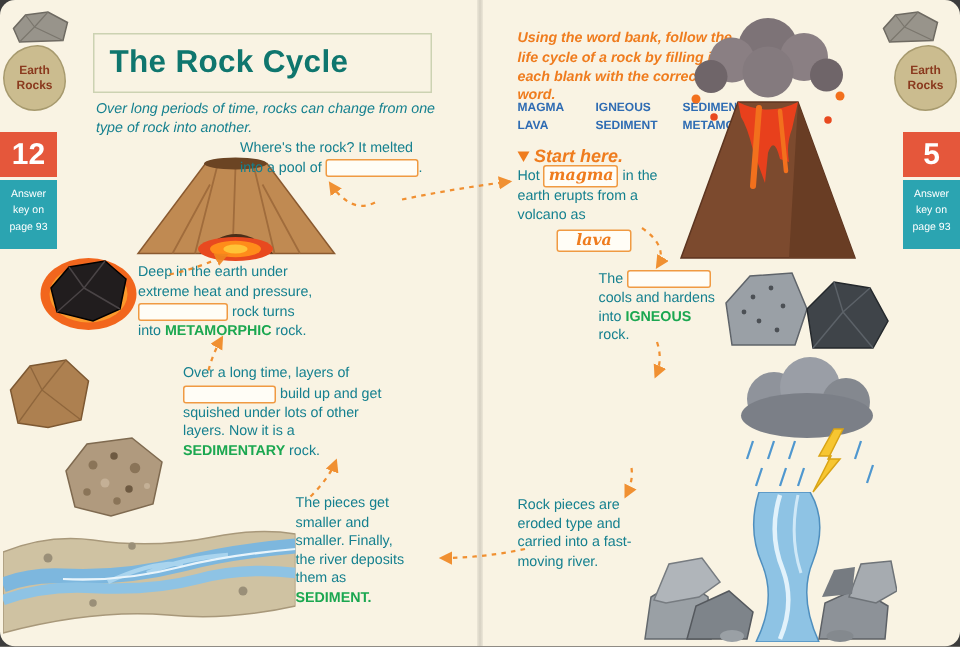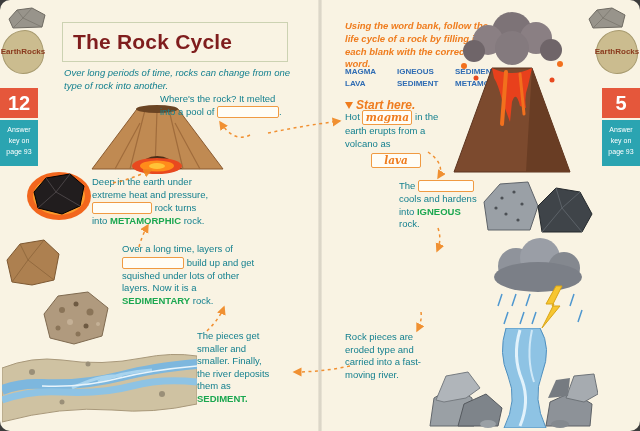--- a/index.html
+++ b/index.html
@@ -10,26 +10,26 @@
   .txt { font-size:9.5px; line-height:1.32; color:#15808f; }
   .green { color:#1ba750; font-weight:bold; }
   .orange-italic { color:#ef7c1e; font-style:italic; font-weight:bold; }
   .blank { display:inline-block; background:#fffdf6; border:1.3px solid #f09a42;
            border-radius:2px; width:58px; height:12px; vertical-align:middle; }
   .fill { height:15px; text-align:center; }
   .hand { color:#ef7c1e; font-family:"DejaVu Serif", serif; font-style:italic;
           font-weight:bold; font-size:10.5px; line-height:13px; }
   .title-box { left:62px; top:22px; width:226px; height:40px;
                border:1.5px solid #ccd2b2; display:flex; align-items:center; padding-left:10px; }
-  .title { font-size:21px; font-weight:bold; color:#7f1d1d; letter-spacing:.2px; }
+  .title { font-size:21px; font-weight:bold; color:#0f766e; letter-spacing:.2px; }
   .subtitle { left:64px; top:67px; width:238px; font-size:9.5px; font-style:italic;
               color:#15808f; line-height:1.35; }
   .tab { width:42px; height:44px; background:#cbbc8f; border:1.5px solid #a79a6e;
          border-radius:55% 45% 50% 50%/50% 55% 45% 50%;
-         display:flex; align-items:center; justify-content:center;
+         display:flex; flex-direction:column; align-items:center; justify-content:center;
          font-size:8px; font-weight:bold; color:#8a3a1e; line-height:1.25; text-align:center; }
   .pagenum { width:38px; height:30px; background:#e5573b; color:#fff; font-size:20px;
              font-weight:bold; display:flex; align-items:center; justify-content:center; }
   .anskey { width:38px; height:46px; background:#2ba4b1; color:#fff; font-size:7px;
             text-align:center; padding:5px 3px; line-height:1.55; }
   .wordbank { display:grid; grid-template-columns:52px 58px 72px; row-gap:3px;
               font-size:8px; font-weight:bold; color:#2f6cb3; }
   .tri { width:0; height:0; border-left:4px solid transparent; border-right:4px solid transparent;
          border-top:7px solid #ef7c1e; display:inline-block; margin-right:3px; }
   .fold { left:318px; top:0; width:4px; height:431px;

